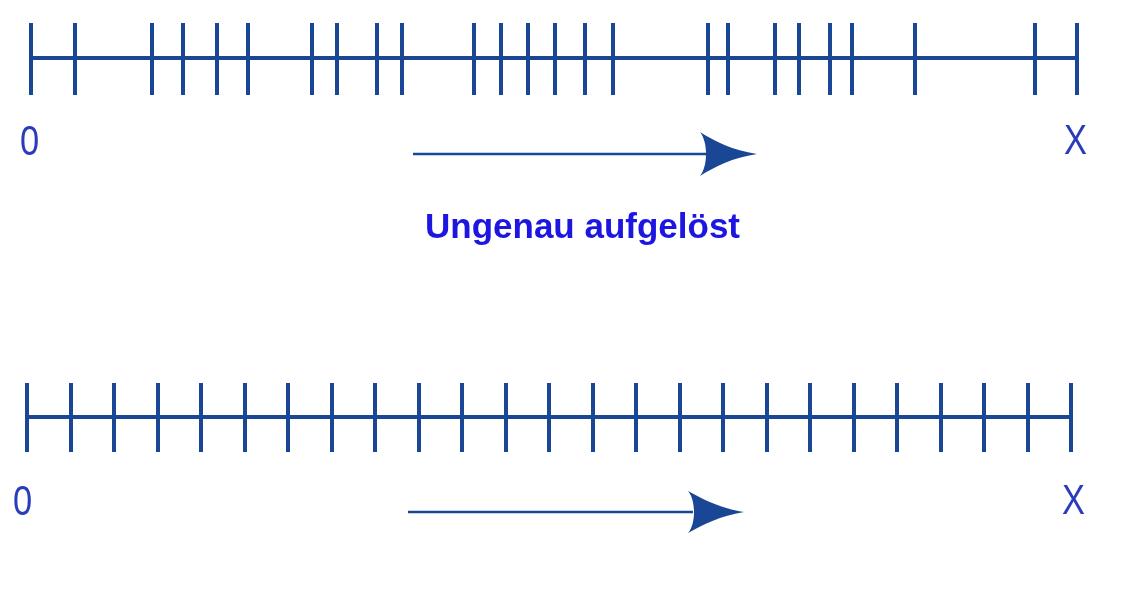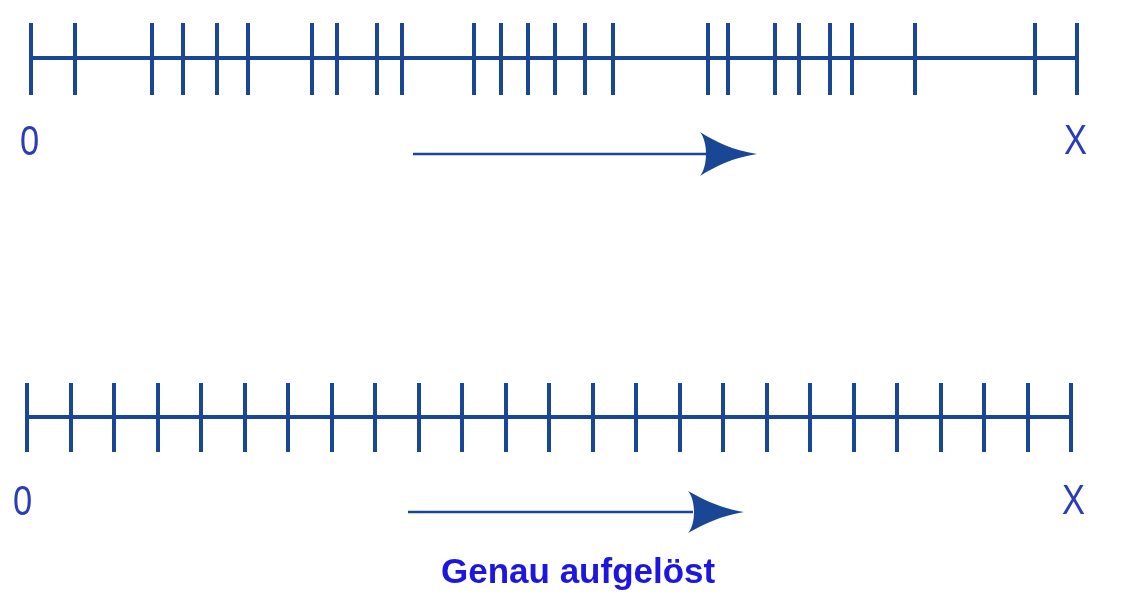--- a/index.html
+++ b/index.html
@@ -78,20 +78,21 @@
     </div>
 
   <span class="endpoint-label" style="left:20px; top:120px;">0</span>
   <span class="endpoint-label" style="left:1064px; top:119px;">X</span>
 
   <svg class="arrow-svg" style="left:410px; top:130px;" width="348" height="48" viewBox="0 0 348 48" aria-hidden="true">
     <line x1="3" y1="24" x2="296" y2="24" stroke="currentColor" stroke-width="2.6"></line>
     <path d="M347,24 C322,20 306,12 290,2 C298,12 298,36 290,46 C306,36 322,28 347,24 Z" fill="currentColor"></path>
   </svg>
 
+  <div class="caption" style="left:425px; top:208px;">Ungenau aufgelöst</div>
 
   <div class="ruler-layer">
       <div class="axis-line" style="left: 27px; width: 1044px; top: 415px; height: 4px;"></div>
       <div class="tick" style="left: 25px; top: 383px; width: 4px; height: 69px;"></div>
       <div class="tick" style="left: 69px; top: 383px; width: 4px; height: 69px;"></div>
       <div class="tick" style="left: 112px; top: 383px; width: 4px; height: 69px;"></div>
       <div class="tick" style="left: 156px; top: 383px; width: 4px; height: 69px;"></div>
       <div class="tick" style="left: 199px; top: 383px; width: 4px; height: 69px;"></div>
       <div class="tick" style="left: 243px; top: 383px; width: 4px; height: 69px;"></div>
       <div class="tick" style="left: 286px; top: 383px; width: 4px; height: 69px;"></div>
@@ -116,15 +117,14 @@
     </div>
 
   <span class="endpoint-label" style="left:13px; top:480px;">0</span>
   <span class="endpoint-label" style="left:1062px; top:479px;">X</span>
 
   <svg class="arrow-svg" style="left:405px; top:489px;" width="340" height="46" viewBox="0 0 340 46" aria-hidden="true">
     <line x1="3" y1="23" x2="288" y2="23" stroke="currentColor" stroke-width="2.6"></line>
     <path d="M339,23 C315,19 299,11 283,2 C291,11 291,35 283,44 C299,35 315,27 339,23 Z" fill="currentColor"></path>
   </svg>
 
-  <div class="caption" style="left:441px; top:553px;">Genau aufgelöst</div>
 
 </div>
 
 </body></html>

